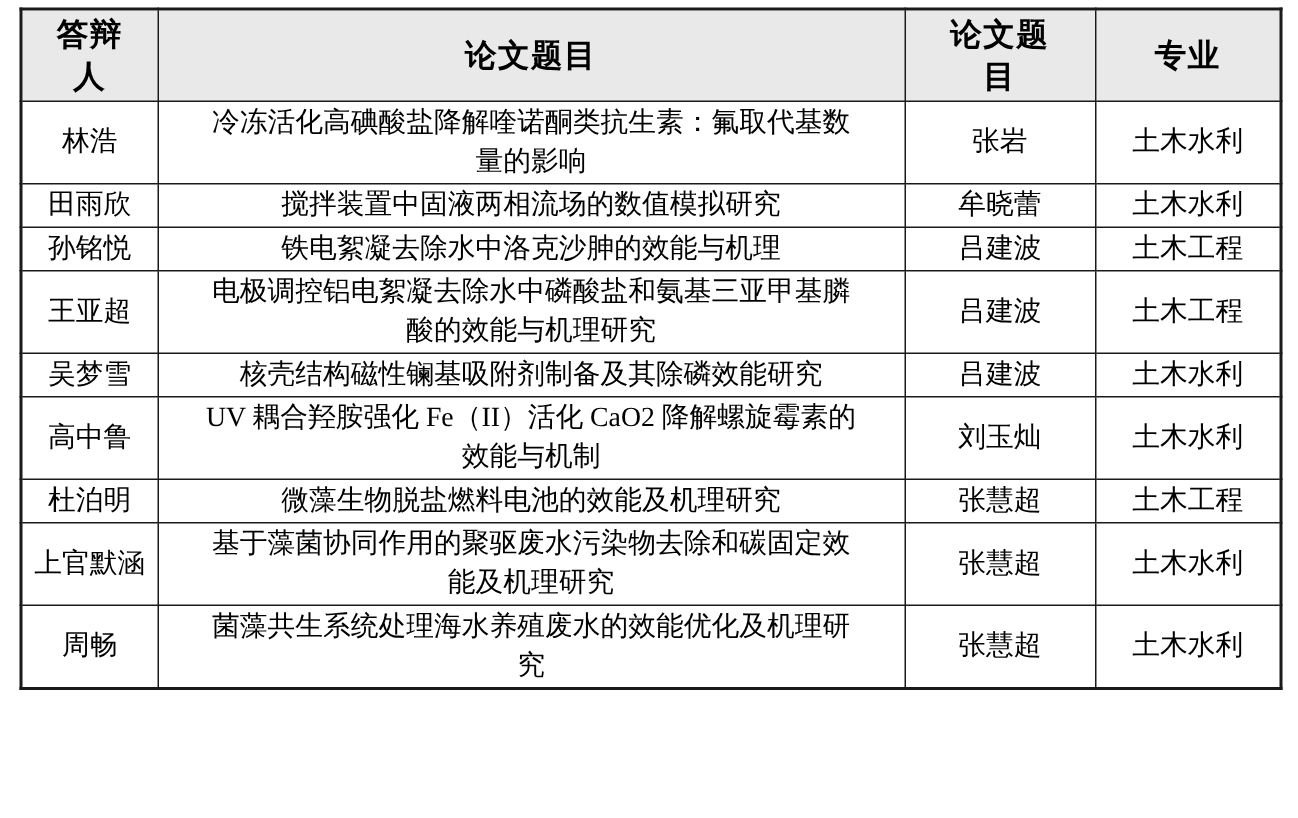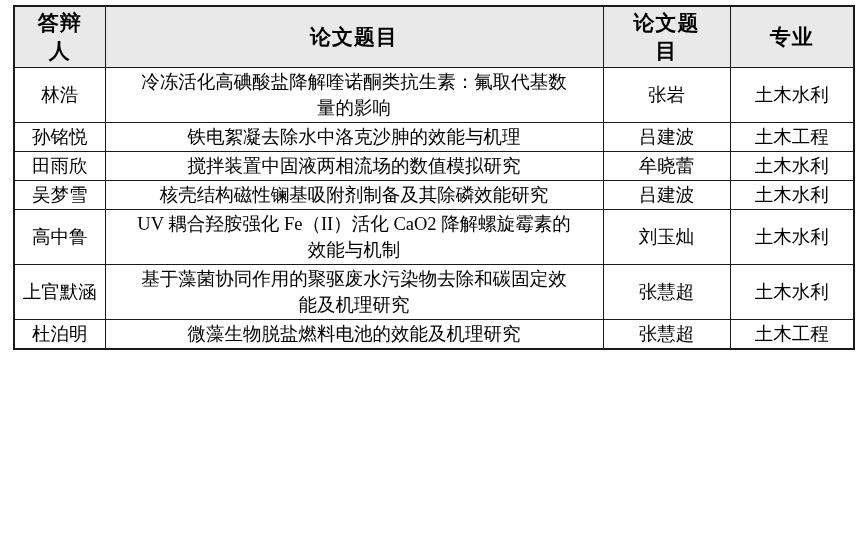--- a/index.html
+++ b/index.html
@@ -76,57 +76,69 @@
   <tbody>
   <tr>
     <td class="defender-cell">林浩</td>
     <td class="title-cell">冷冻活化高碘酸盐降解喹诺酮类抗生素：氟取代基数量的影响</td>
     <td class="advisor-cell">张岩</td>
     <td class="major-cell">土木水利</td>
   </tr>
 
 
   <tr>
+    <td class="defender-cell">田雨欣</td>
+    <td class="title-cell">搅拌装置中固液两相流场的数值模拟研究</td>
+    <td class="advisor-cell">牟晓蕾</td>
+    <td class="major-cell">土木水利</td>
+  </tr>
+
+  <tr>
     <td class="defender-cell">孙铭悦</td>
     <td class="title-cell">铁电絮凝去除水中洛克沙胂的效能与机理</td>
     <td class="advisor-cell">吕建波</td>
     <td class="major-cell">土木工程</td>
   </tr>
 
   <tr>
-    <td class="defender-cell">田雨欣</td>
-    <td class="title-cell">搅拌装置中固液两相流场的数值模拟研究</td>
-    <td class="advisor-cell">牟晓蕾</td>
-    <td class="major-cell">土木水利</td>
+    <td class="defender-cell">王亚超</td>
+    <td class="title-cell">电极调控铝电絮凝去除水中磷酸盐和氨基三亚甲基膦酸的效能与机理研究</td>
+    <td class="advisor-cell">吕建波</td>
+    <td class="major-cell">土木工程</td>
   </tr>
-
 
   <tr>
     <td class="defender-cell">吴梦雪</td>
     <td class="title-cell">核壳结构磁性镧基吸附剂制备及其除磷效能研究</td>
     <td class="advisor-cell">吕建波</td>
     <td class="major-cell">土木水利</td>
   </tr>
 
   <tr>
     <td class="defender-cell">高中鲁</td>
     <td class="title-cell">UV 耦合羟胺强化 Fe（II）活化 CaO2 降解螺旋霉素的效能与机制</td>
     <td class="advisor-cell">刘玉灿</td>
     <td class="major-cell">土木水利</td>
   </tr>
 
 
   <tr>
+    <td class="defender-cell">杜泊明</td>
+    <td class="title-cell">微藻生物脱盐燃料电池的效能及机理研究</td>
+    <td class="advisor-cell">张慧超</td>
+    <td class="major-cell">土木工程</td>
+  </tr>
+
+  <tr>
     <td class="defender-cell">上官默涵</td>
     <td class="title-cell">基于藻菌协同作用的聚驱废水污染物去除和碳固定效能及机理研究</td>
     <td class="advisor-cell">张慧超</td>
     <td class="major-cell">土木水利</td>
   </tr>
 
   <tr>
-    <td class="defender-cell">杜泊明</td>
-    <td class="title-cell">微藻生物脱盐燃料电池的效能及机理研究</td>
+    <td class="defender-cell">周畅</td>
+    <td class="title-cell">菌藻共生系统处理海水养殖废水的效能优化及机理研究</td>
     <td class="advisor-cell">张慧超</td>
-    <td class="major-cell">土木工程</td>
+    <td class="major-cell">土木水利</td>
   </tr>
-
 </tbody>
 </table>
 
 </body></html>

